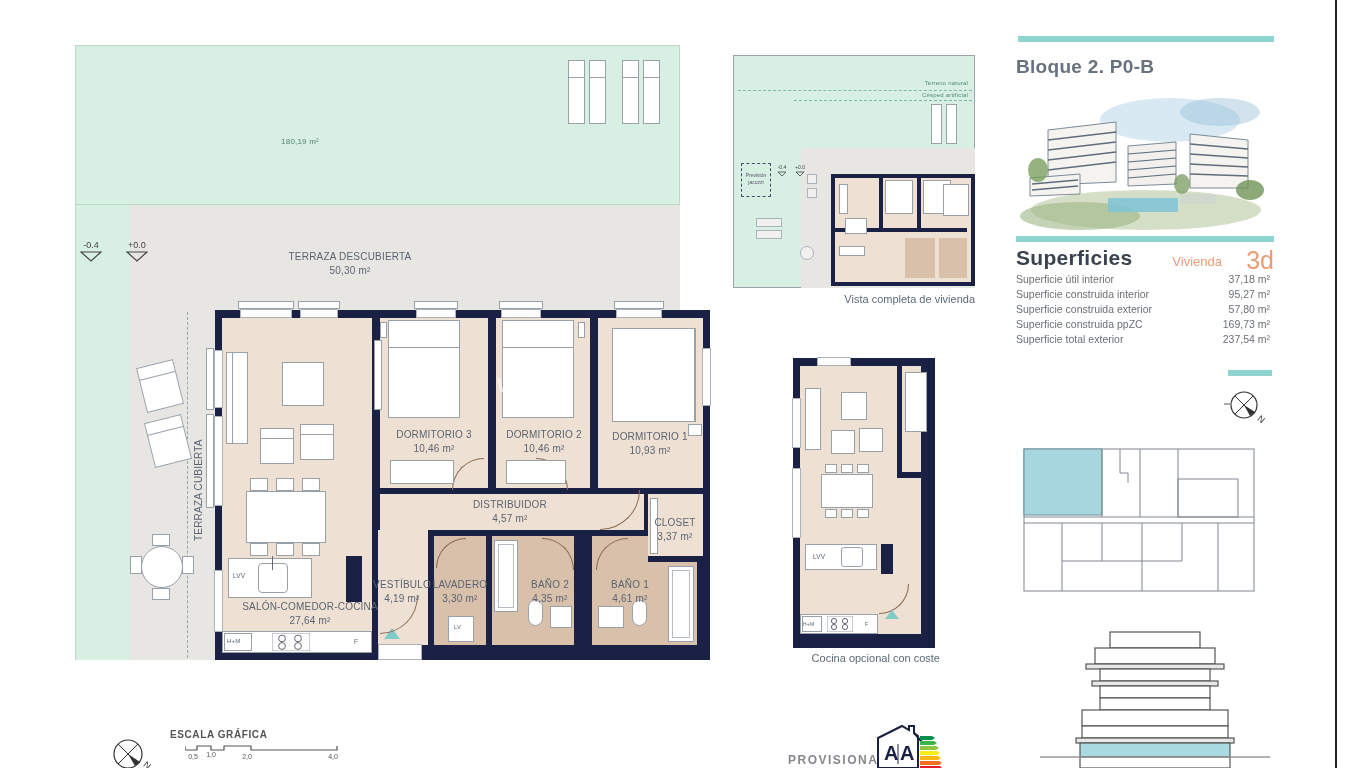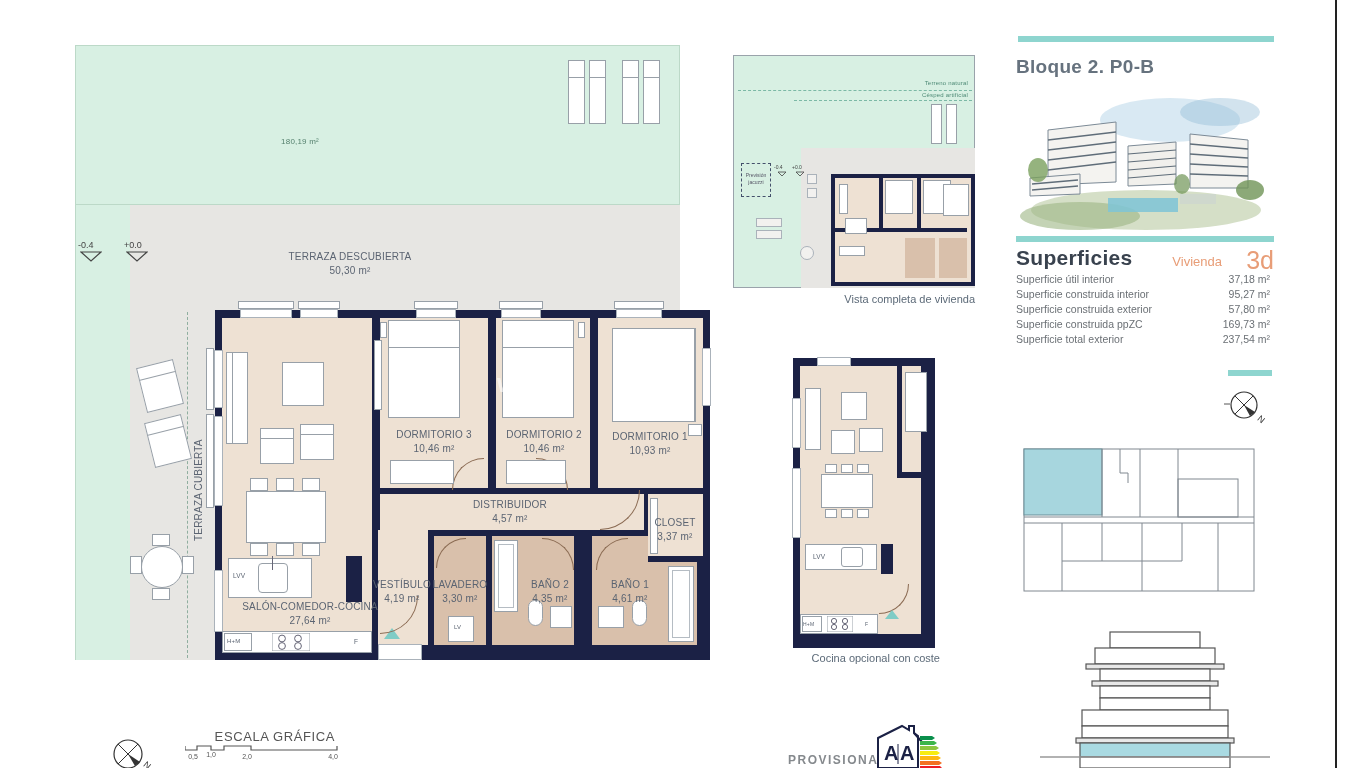--- a/index.html
+++ b/index.html
@@ -21,37 +21,37 @@
   .arc{position:absolute;border:1.3px solid #8a6a52;background:transparent;}
   .pline{height:28%;border-bottom:1px solid #98a0a8;}
   
   .lbl{position:absolute;font-size:10px;line-height:1.35;color:#5b6472;text-align:center;
        letter-spacing:.2px;white-space:nowrap;}
   .lbl .nm{display:block;}
   .lbl .ar{display:block;}
   .lawnlbl{color:#55806e;white-space:normal;font-size:8px;}
   .applbl{position:absolute;font-size:6.5px;color:#5b6472;letter-spacing:.2px;}
   .caption{position:absolute;font-size:11px;color:#5c6a78;text-align:right;}
-  .levelmark{position:absolute;font-size:9px;color:#444;}
+  .levelmark{position:absolute;text-align:center;font-size:9px;color:#444;}
   .levelmark svg{display:block;margin:1px auto 0;}
   .vtext{writing-mode:vertical-rl;transform:rotate(180deg);}
   .dash-v{position:absolute;border-left:1px dashed #8fae9f;}
   
   .tealbar{position:absolute;background:#8ed5cf;}
   #blk-title{position:absolute;left:1016px;top:56px;font-size:19px;font-weight:bold;color:#66727e;letter-spacing:.3px;}
   #sup-head{position:absolute;left:1016px;top:246px;width:258px;}
   #sup-head .h{font-size:21px;font-weight:bold;color:#39424e;letter-spacing:.3px;}
   #sup-head .viv{position:absolute;right:52px;top:8px;font-size:13px;color:#e89d77;}
   #sup-head .val{position:absolute;right:0;top:0;font-size:25px;color:#e89d77;}
   .srow{position:absolute;left:1016px;width:258px;height:15px;font-size:10.5px;color:#6b7075;}
   .srow .sv{position:absolute;right:4px;top:0;}
   .wm{position:absolute;font-size:26px;color:rgba(255,255,255,.55);letter-spacing:5px;font-weight:bold;}
   #prov{position:absolute;left:788px;top:753px;font-size:12px;font-weight:bold;color:#85898d;letter-spacing:1.5px;}
-  #scale-title{position:absolute;left:170px;top:729px;width:165px;text-align:right;font-size:13px;
-               font-weight:normal;color:#555;letter-spacing:.6px;}
+  #scale-title{position:absolute;left:170px;top:729px;width:165px;text-align:left;font-size:10px;
+               font-weight:bold;color:#555;letter-spacing:.6px;}
   .tick{font-size:7px;fill:#555;}
   .minifurn{position:absolute;background:#f2f1ef;border:1px solid #aab2ba;}
 </style>
 </head>
 <body>
 
 <div id="sheet">
 
   <div class="abs green" style="left:75px;top:45px;width:605px;height:160px;border:1px solid #bcd9c8;"></div>
   <div class="abs green" style="left:75px;top:205px;width:55px;height:455px;border-left:1px solid #bcd9c8;"></div>

